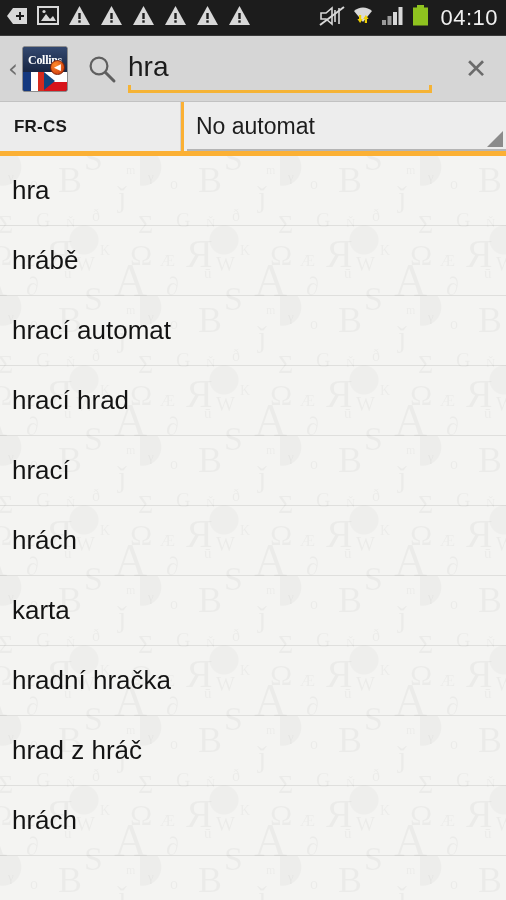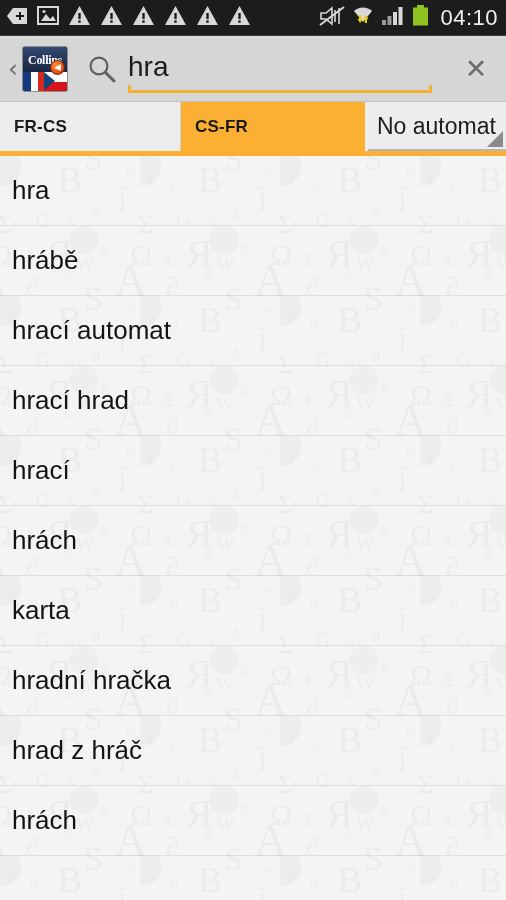--- a/index.html
+++ b/index.html
@@ -402,23 +402,20 @@
       <span class="search-underline"></span>
     </div>
 
     <div class="clear-btn">✕</div>
   </div>
 
   <div class="tabbar">
     <div class="tab tab-frcs">
       <span>FR-CS</span>
     </div>
-    <div class="tab tab-csfr">
-      <span>CS-FR</span>
-    </div>
     <div class="filter-box">
       <span class="filter-label">No automat</span>
       <span class="filter-caret"></span>
     </div>
   </div>
 
   <div class="list">
     <div class="wm-layer" id="wm">
         <div class="wm-tile" style="left: -20px; top: -40px;">
           <span style="left: -6px; top: 2px; font-size: 46px;">A</span>

